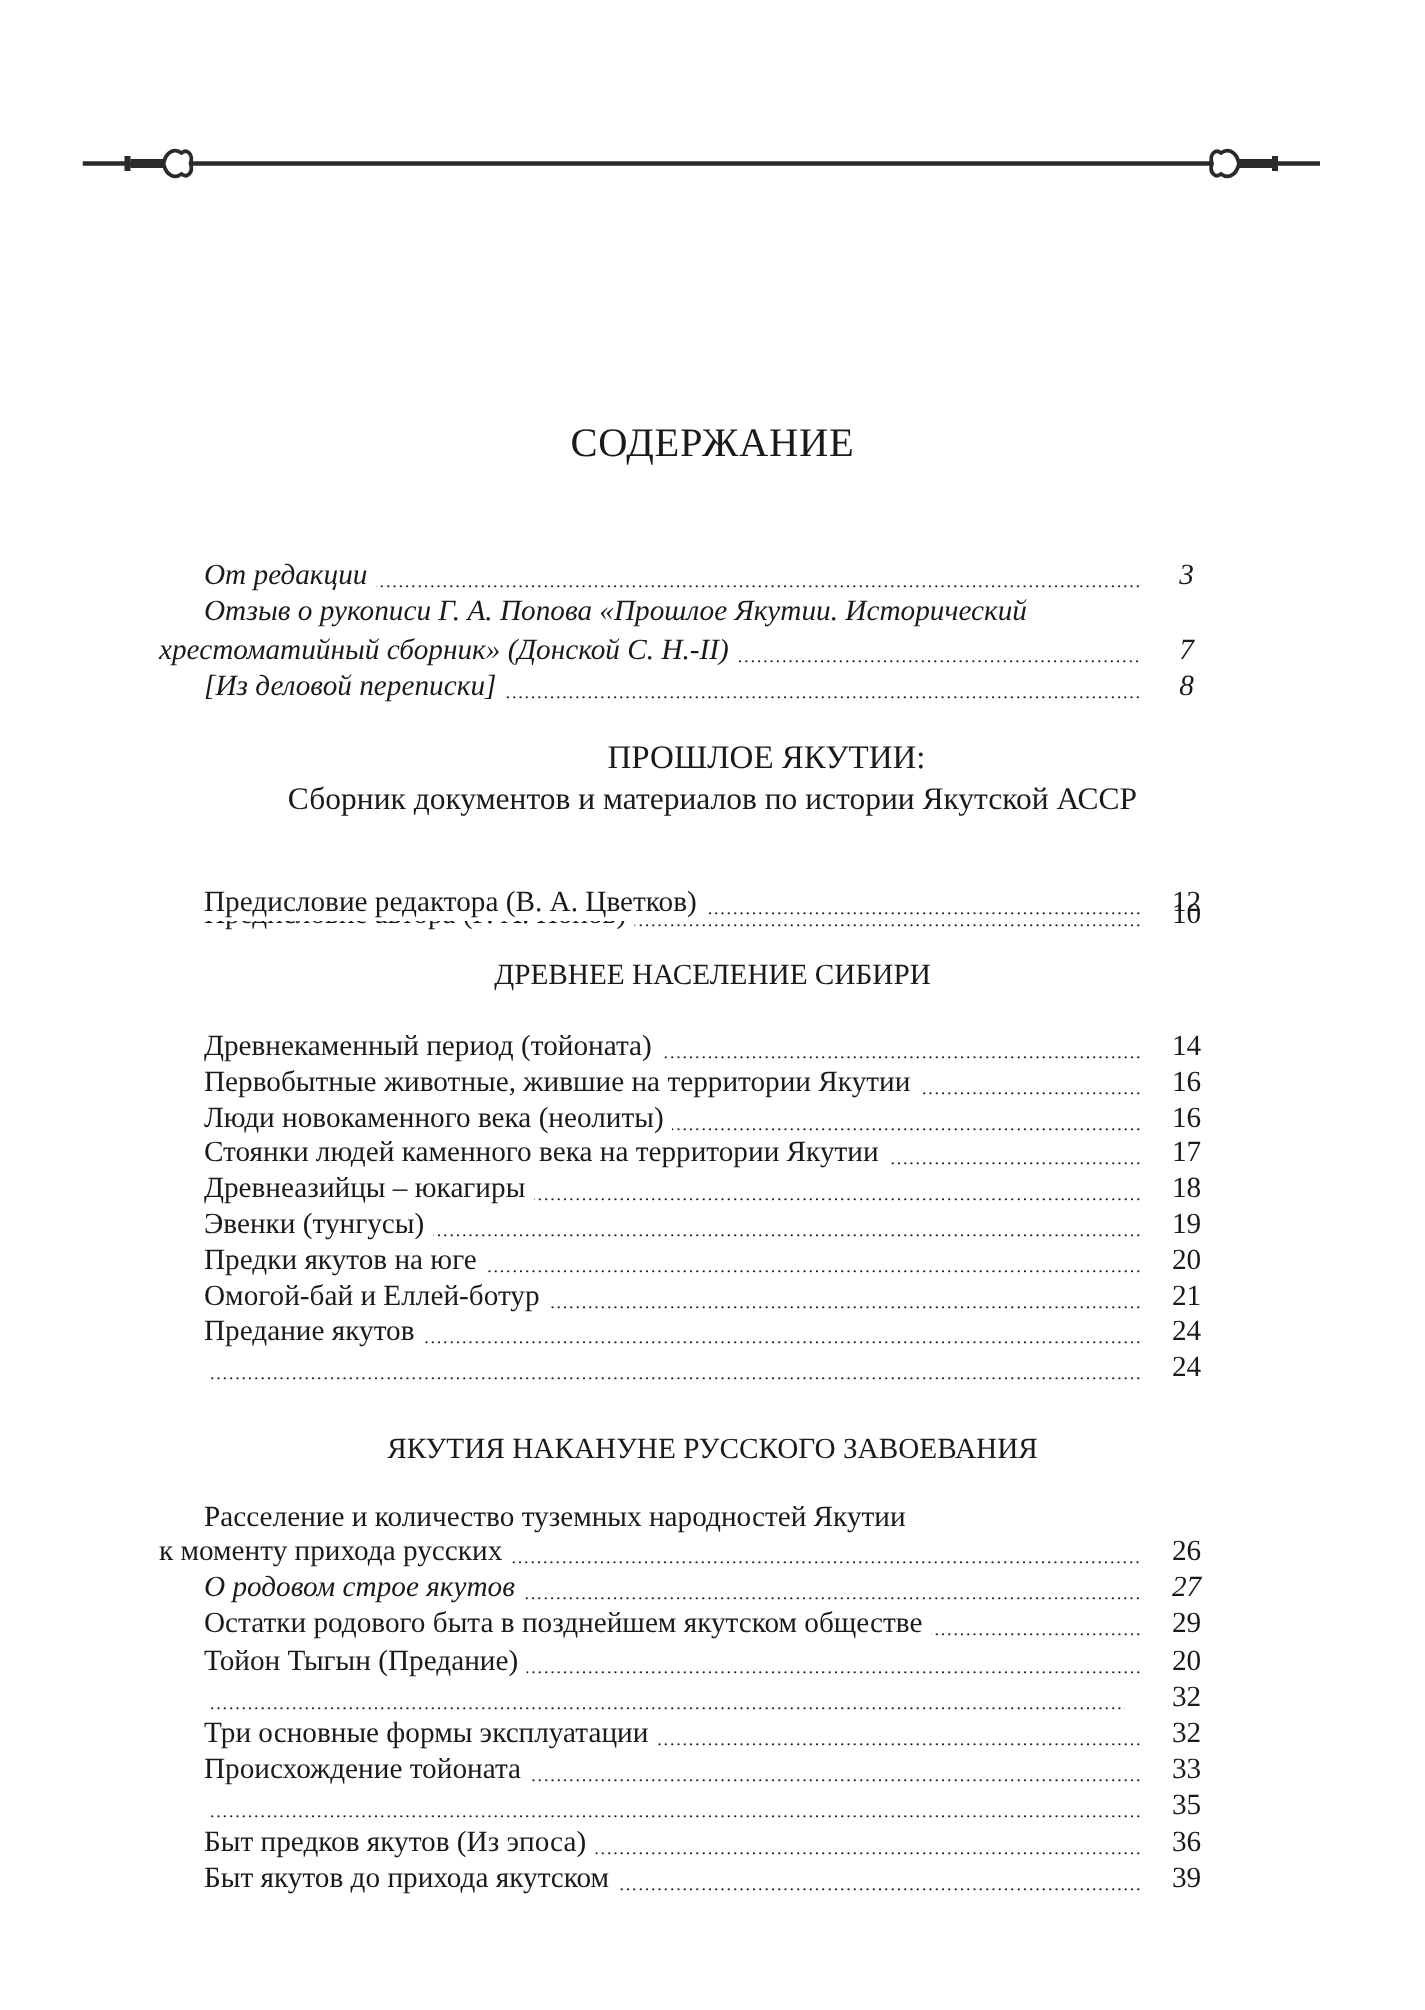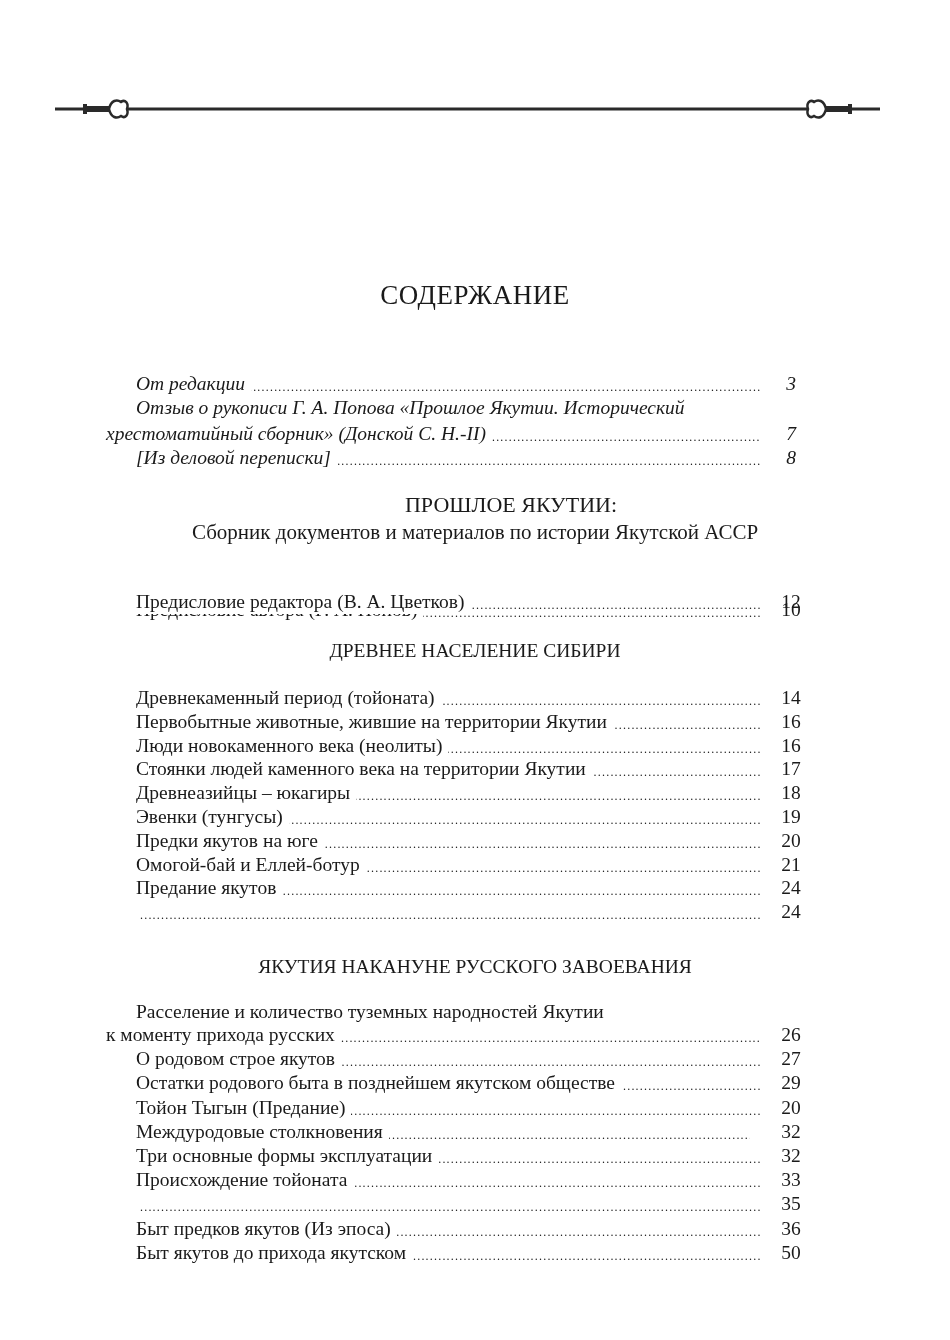--- a/index.html
+++ b/index.html
@@ -128,37 +128,36 @@
 <div class="section sec-mid" style="top:956px;">ЯКУТИЯ НАКАНУНЕ РУССКОГО ЗАВОЕВАНИЯ</div>
 <div id="sec1-entries">
     <div class="toc-line" style="top: 1000px;">
       <span class="entry-text" style="left: 136px;">Расселение и количество туземных народностей Якутии</span>
     </div>
     <div class="toc-line" style="top: 1023px;">
       <span class="entry-text" style="left: 106px;">к моменту прихода русских</span>
       <span class="dots" style="left: 110px; width: 650px;">............................................................................................................................................................................................................................................................................................................</span>
       <span class="page-num" style="left: 776px;">26</span>
     </div>
-    <div class="toc-line" style="top: 1047.2px;">
+    <div class="toc-line" style="top: 1047.2px; font-style: italic;">
       <span class="entry-text" style="left: 136px;">О родовом строе якутов</span>
       <span class="dots" style="left: 140px; width: 620px;">............................................................................................................................................................................................................................................................................................................</span>
       <span class="page-num" style="left: 776px;">27</span>
     </div>
     <div class="toc-line" style="top: 1071.4px;">
       <span class="entry-text" style="left: 136px;">Остатки родового быта в позднейшем якутском обществе</span>
       <span class="dots" style="left: 140px; width: 620px;">............................................................................................................................................................................................................................................................................................................</span>
       <span class="page-num" style="left: 776px;">29</span>
     </div>
     <div class="toc-line" style="top: 1095.6px;">
       <span class="entry-text" style="left: 136px;">Тойон Тыгын (Предание)</span>
       <span class="dots" style="left: 140px; width: 620px;">............................................................................................................................................................................................................................................................................................................</span>
       <span class="page-num" style="left: 776px;">20</span>
     </div>
     <div class="toc-line" style="top: 1119.8px;">
-      <span class="entry-text" style="left: 136px;">Междуродовые столкновения</span>
       <span class="dots" style="left: 140px; width: 610px;">............................................................................................................................................................................................................................................................................................................</span>
       <span class="page-num" style="left: 776px;">32</span>
     </div>
     <div class="toc-line" style="top: 1144px;">
       <span class="entry-text" style="left: 136px;">Три основные формы эксплуатации</span>
       <span class="dots" style="left: 140px; width: 620px;">............................................................................................................................................................................................................................................................................................................</span>
       <span class="page-num" style="left: 776px;">32</span>
     </div>
     <div class="toc-line" style="top: 1168.2px;">
       <span class="entry-text" style="left: 136px;">Происхождение тойоната</span>
@@ -170,15 +169,15 @@
       <span class="page-num" style="left: 776px;">35</span>
     </div>
     <div class="toc-line" style="top: 1216.6px;">
       <span class="entry-text" style="left: 136px;">Быт предков якутов (Из эпоса)</span>
       <span class="dots" style="left: 140px; width: 620px;">............................................................................................................................................................................................................................................................................................................</span>
       <span class="page-num" style="left: 776px;">36</span>
     </div>
     <div class="toc-line" style="top: 1240.8px;">
       <span class="entry-text" style="left: 136px;">Быт якутов до прихода якутском</span>
       <span class="dots" style="left: 140px; width: 620px;">............................................................................................................................................................................................................................................................................................................</span>
-      <span class="page-num" style="left: 776px;">50</span>
+      <span class="page-num" style="left: 776px;">39</span>
     </div>
   </div>
 
 </body></html>

